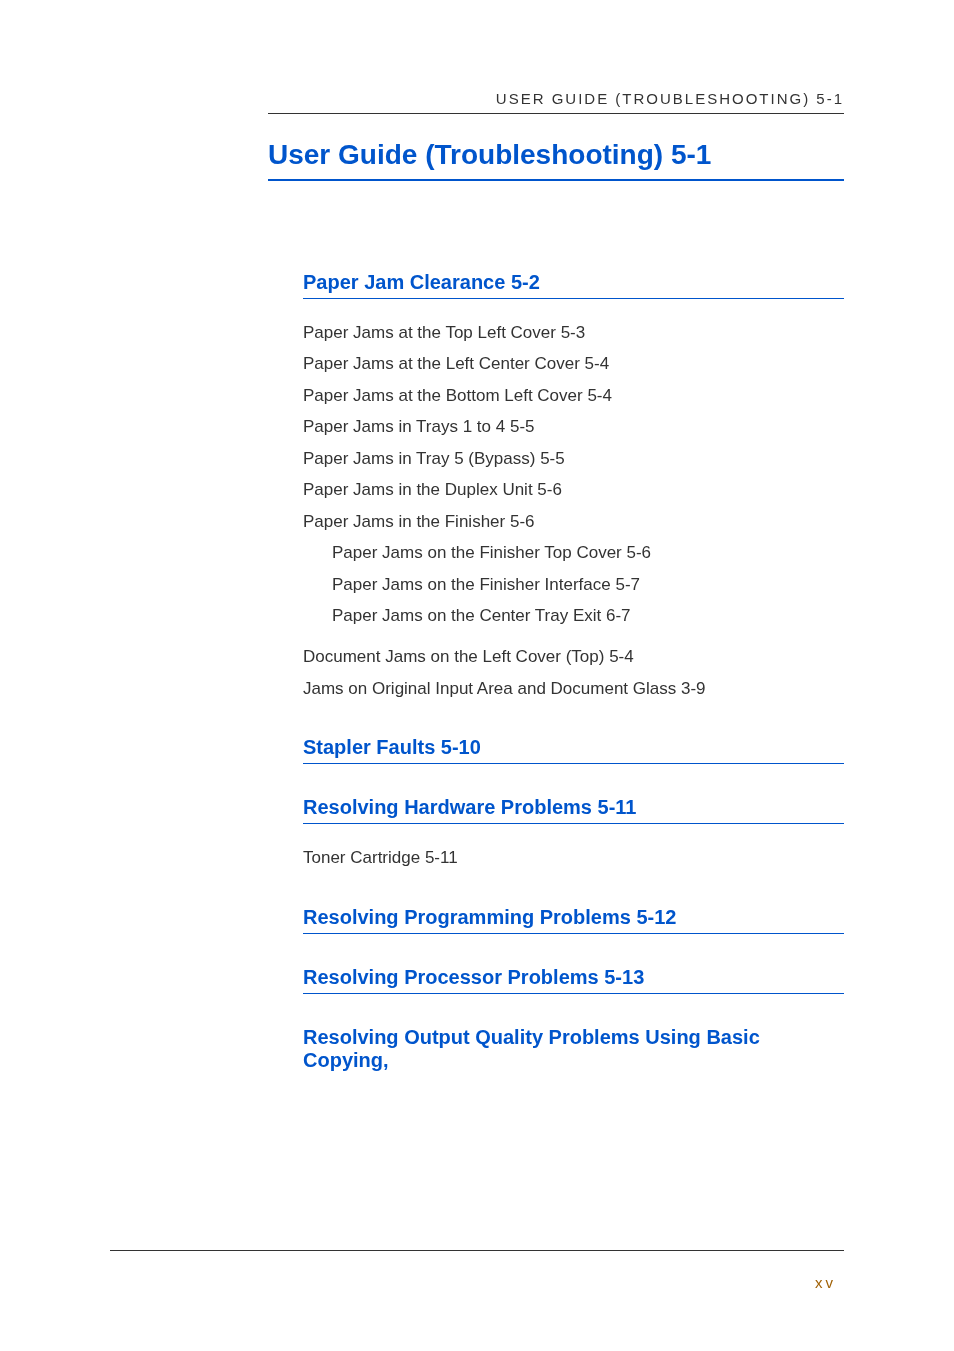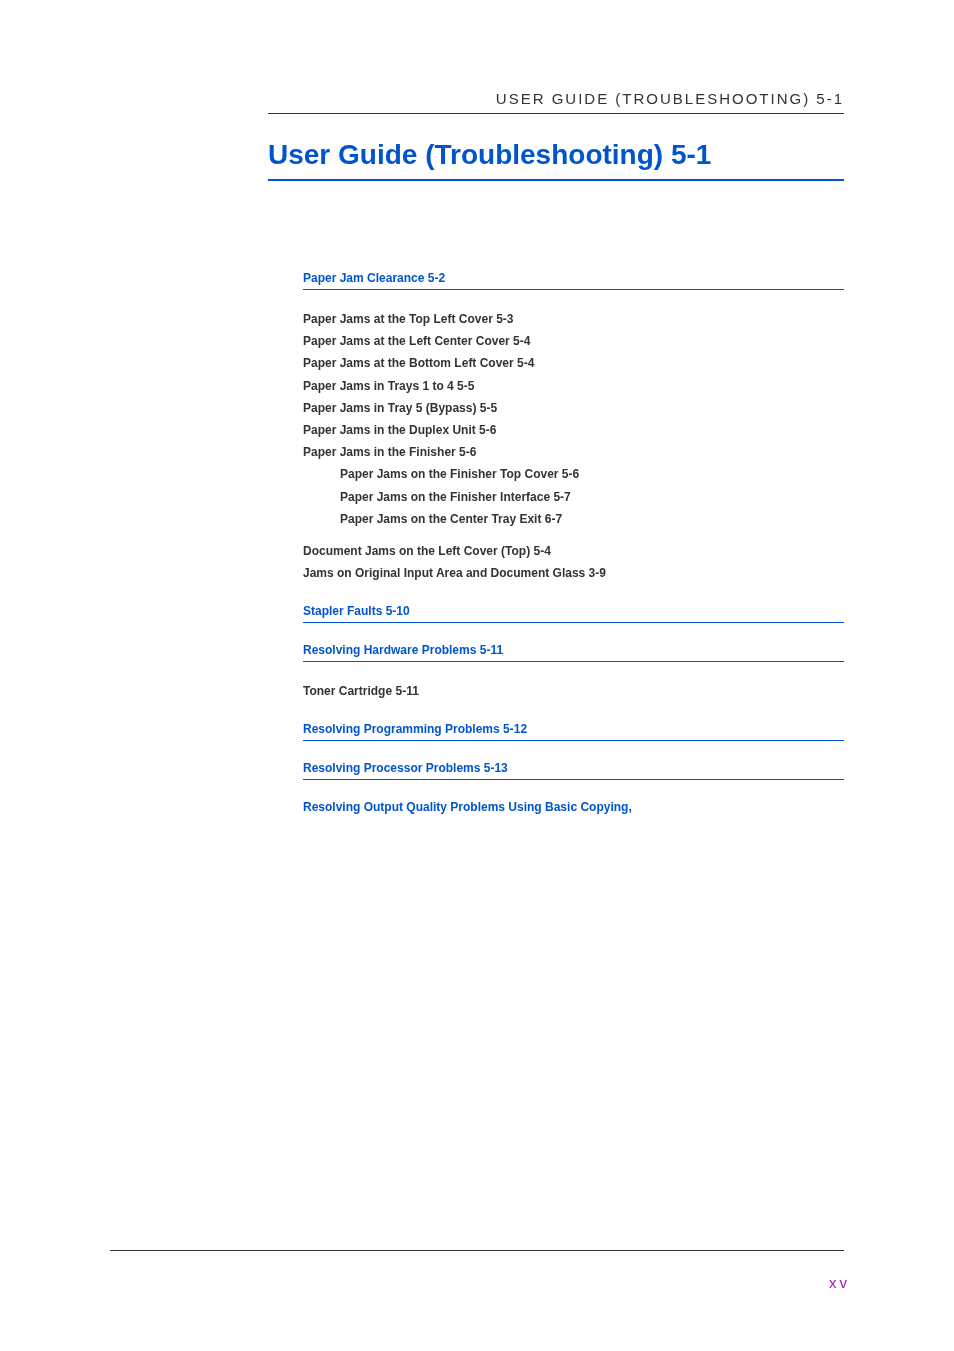--- a/index.html
+++ b/index.html
@@ -37,46 +37,45 @@
       margin-left: 180px;
       padding-bottom: 8px;
       border-bottom: 2px solid #0055cc;
       margin-bottom: 90px;
     }
     .content-area {
       margin-left: 215px;
     }
     .section-heading {
       color: #0055cc;
-      font-size: 12px;
+      font-size: 20px;
       font-weight: bold;
       padding-bottom: 4px;
       border-bottom: 1px solid #0055cc;
       margin-bottom: 18px;
-      margin-top: 20px;
+      margin-top: 32px;
     }
     .toc-item {
       color: #333;
-      font-size: 12px;
+      font-size: 17px;
       line-height: 1.85;
-      font-weight: bold;
     }
     .toc-sub {
-      margin-left: 37px;
+      margin-left: 29px;
     }
     .section-group {
       margin-bottom: 10px;
     }
     .page-number {
       position: absolute;
       bottom: 60px;
-      right: 104px;
+      right: 118px;
       font-size: 15px;
       letter-spacing: 3px;
-      color: #a21caf;
+      color: #a16207;
     }
     .bottom-line {
       position: absolute;
       bottom: 100px;
       left: 110px;
       right: 110px;
       border-top: 1px solid #333;
     }
   </style>
 </head>

